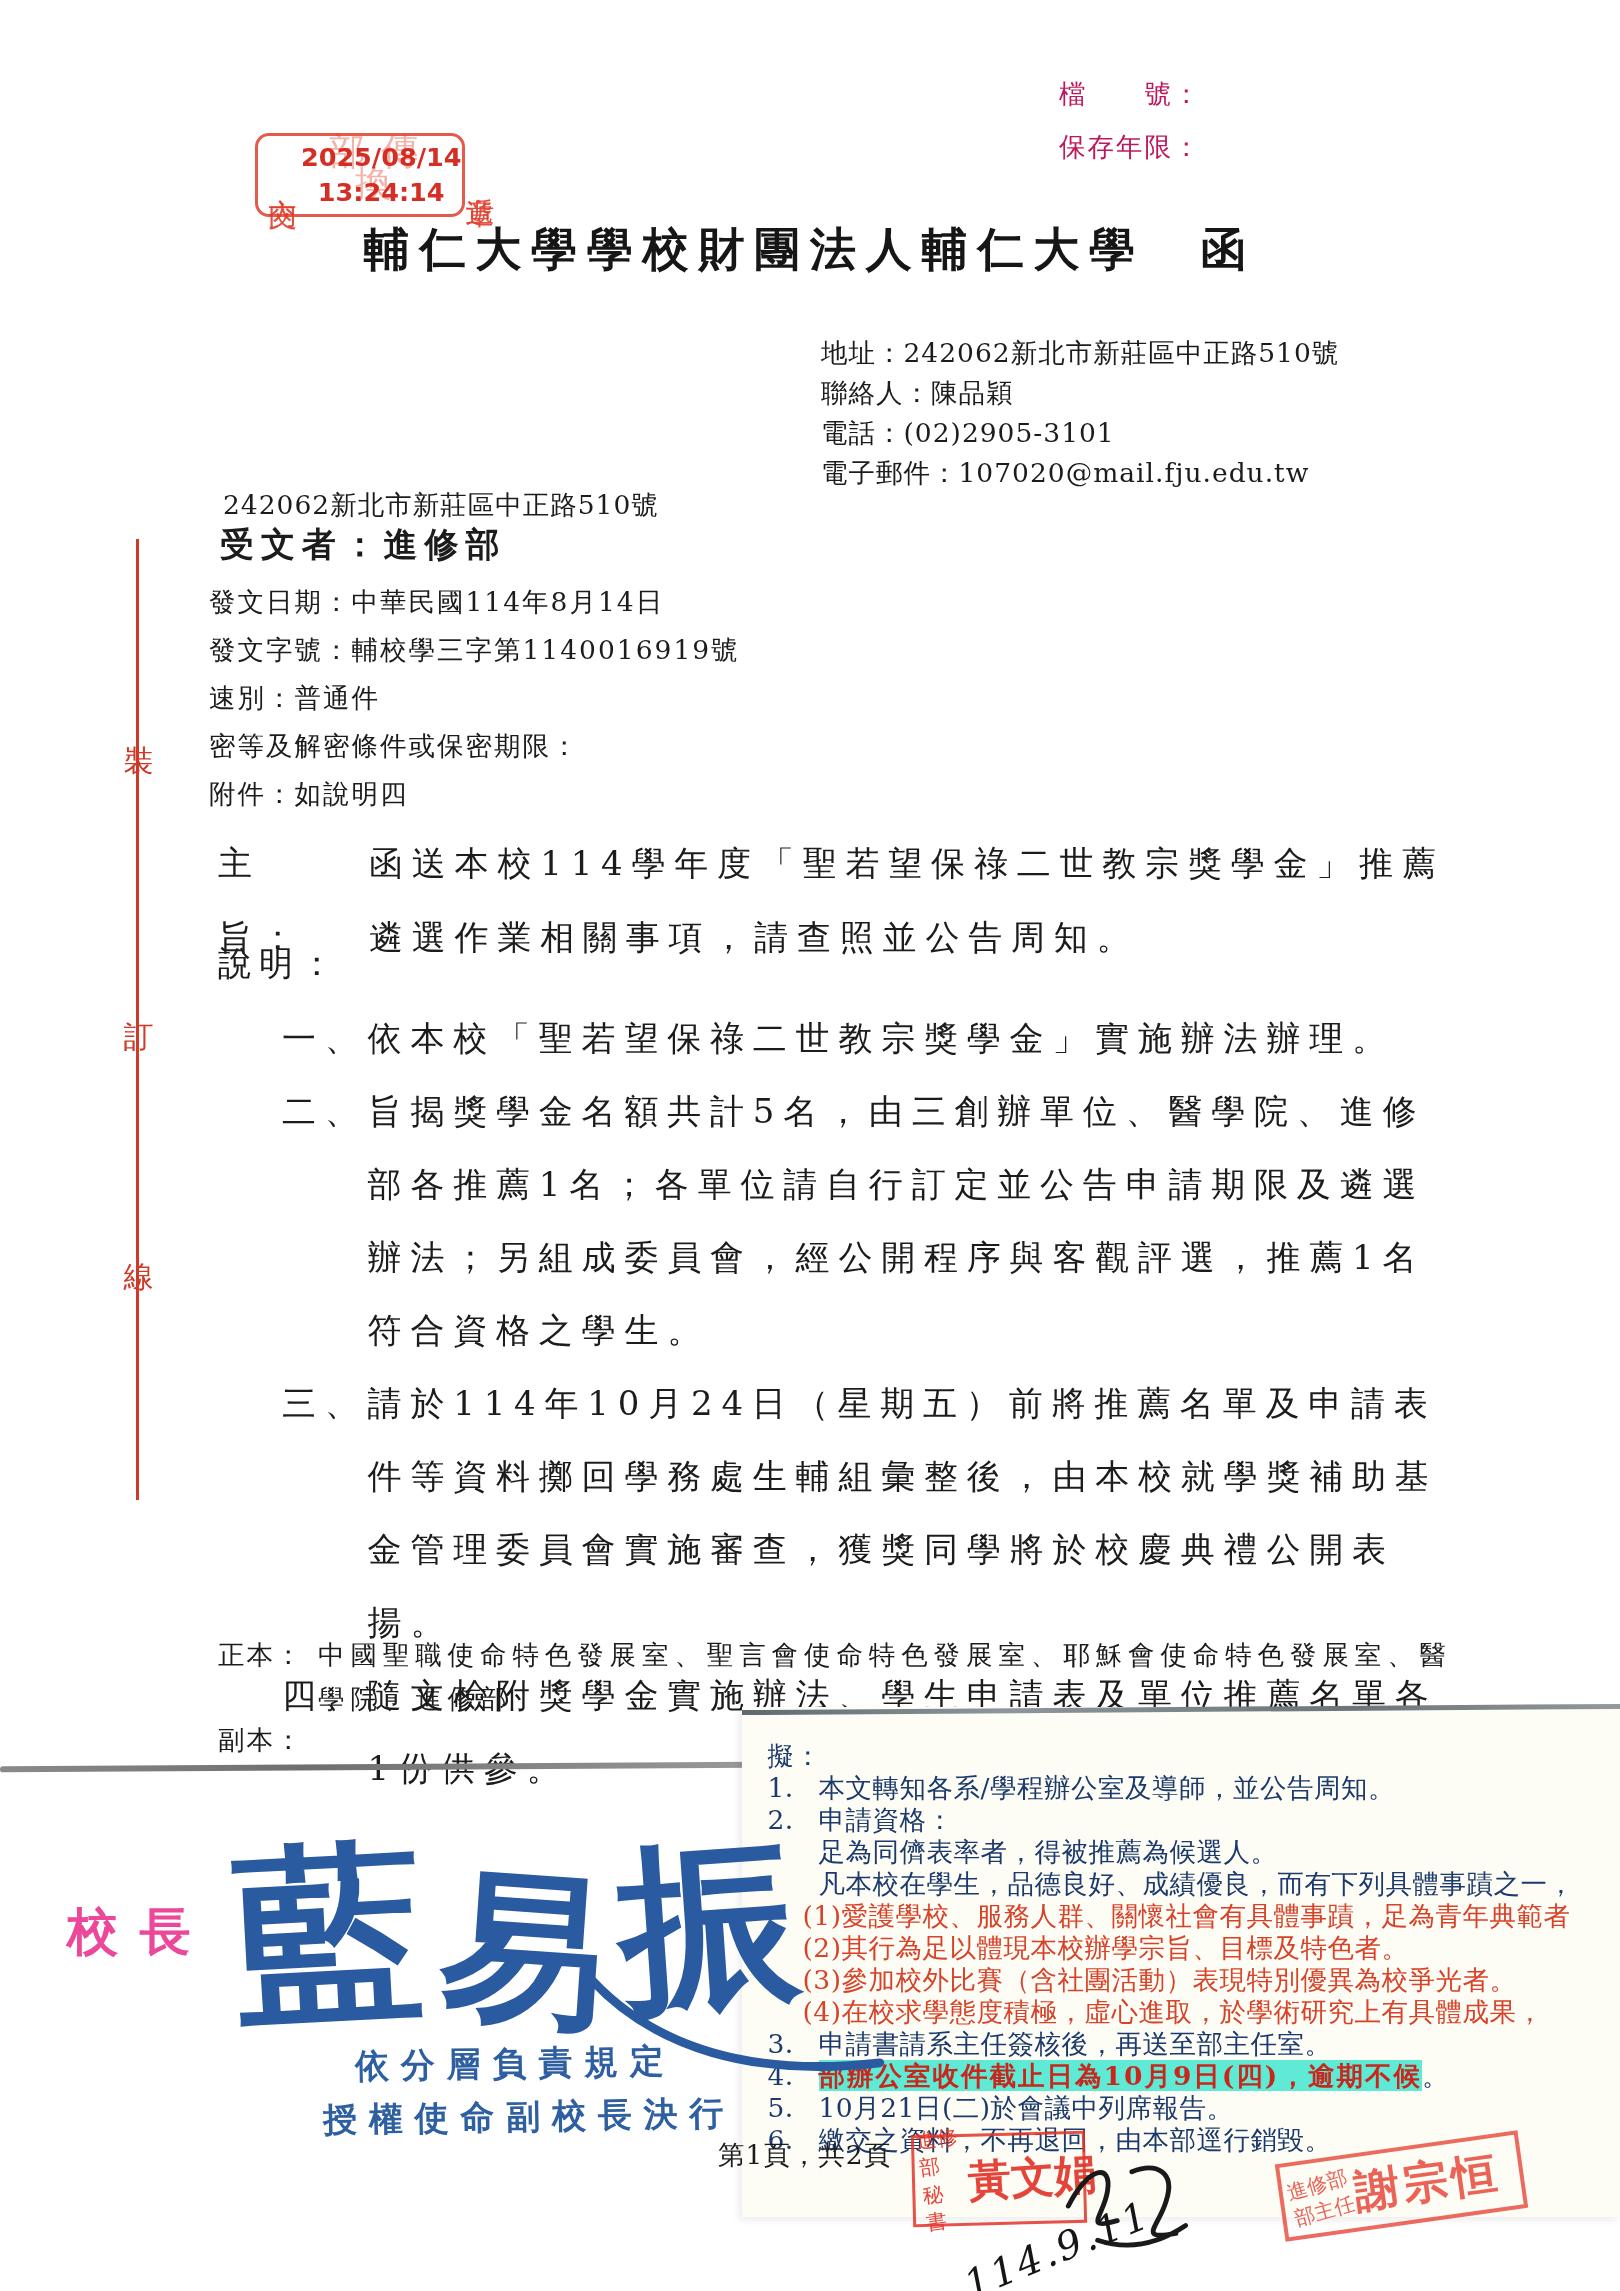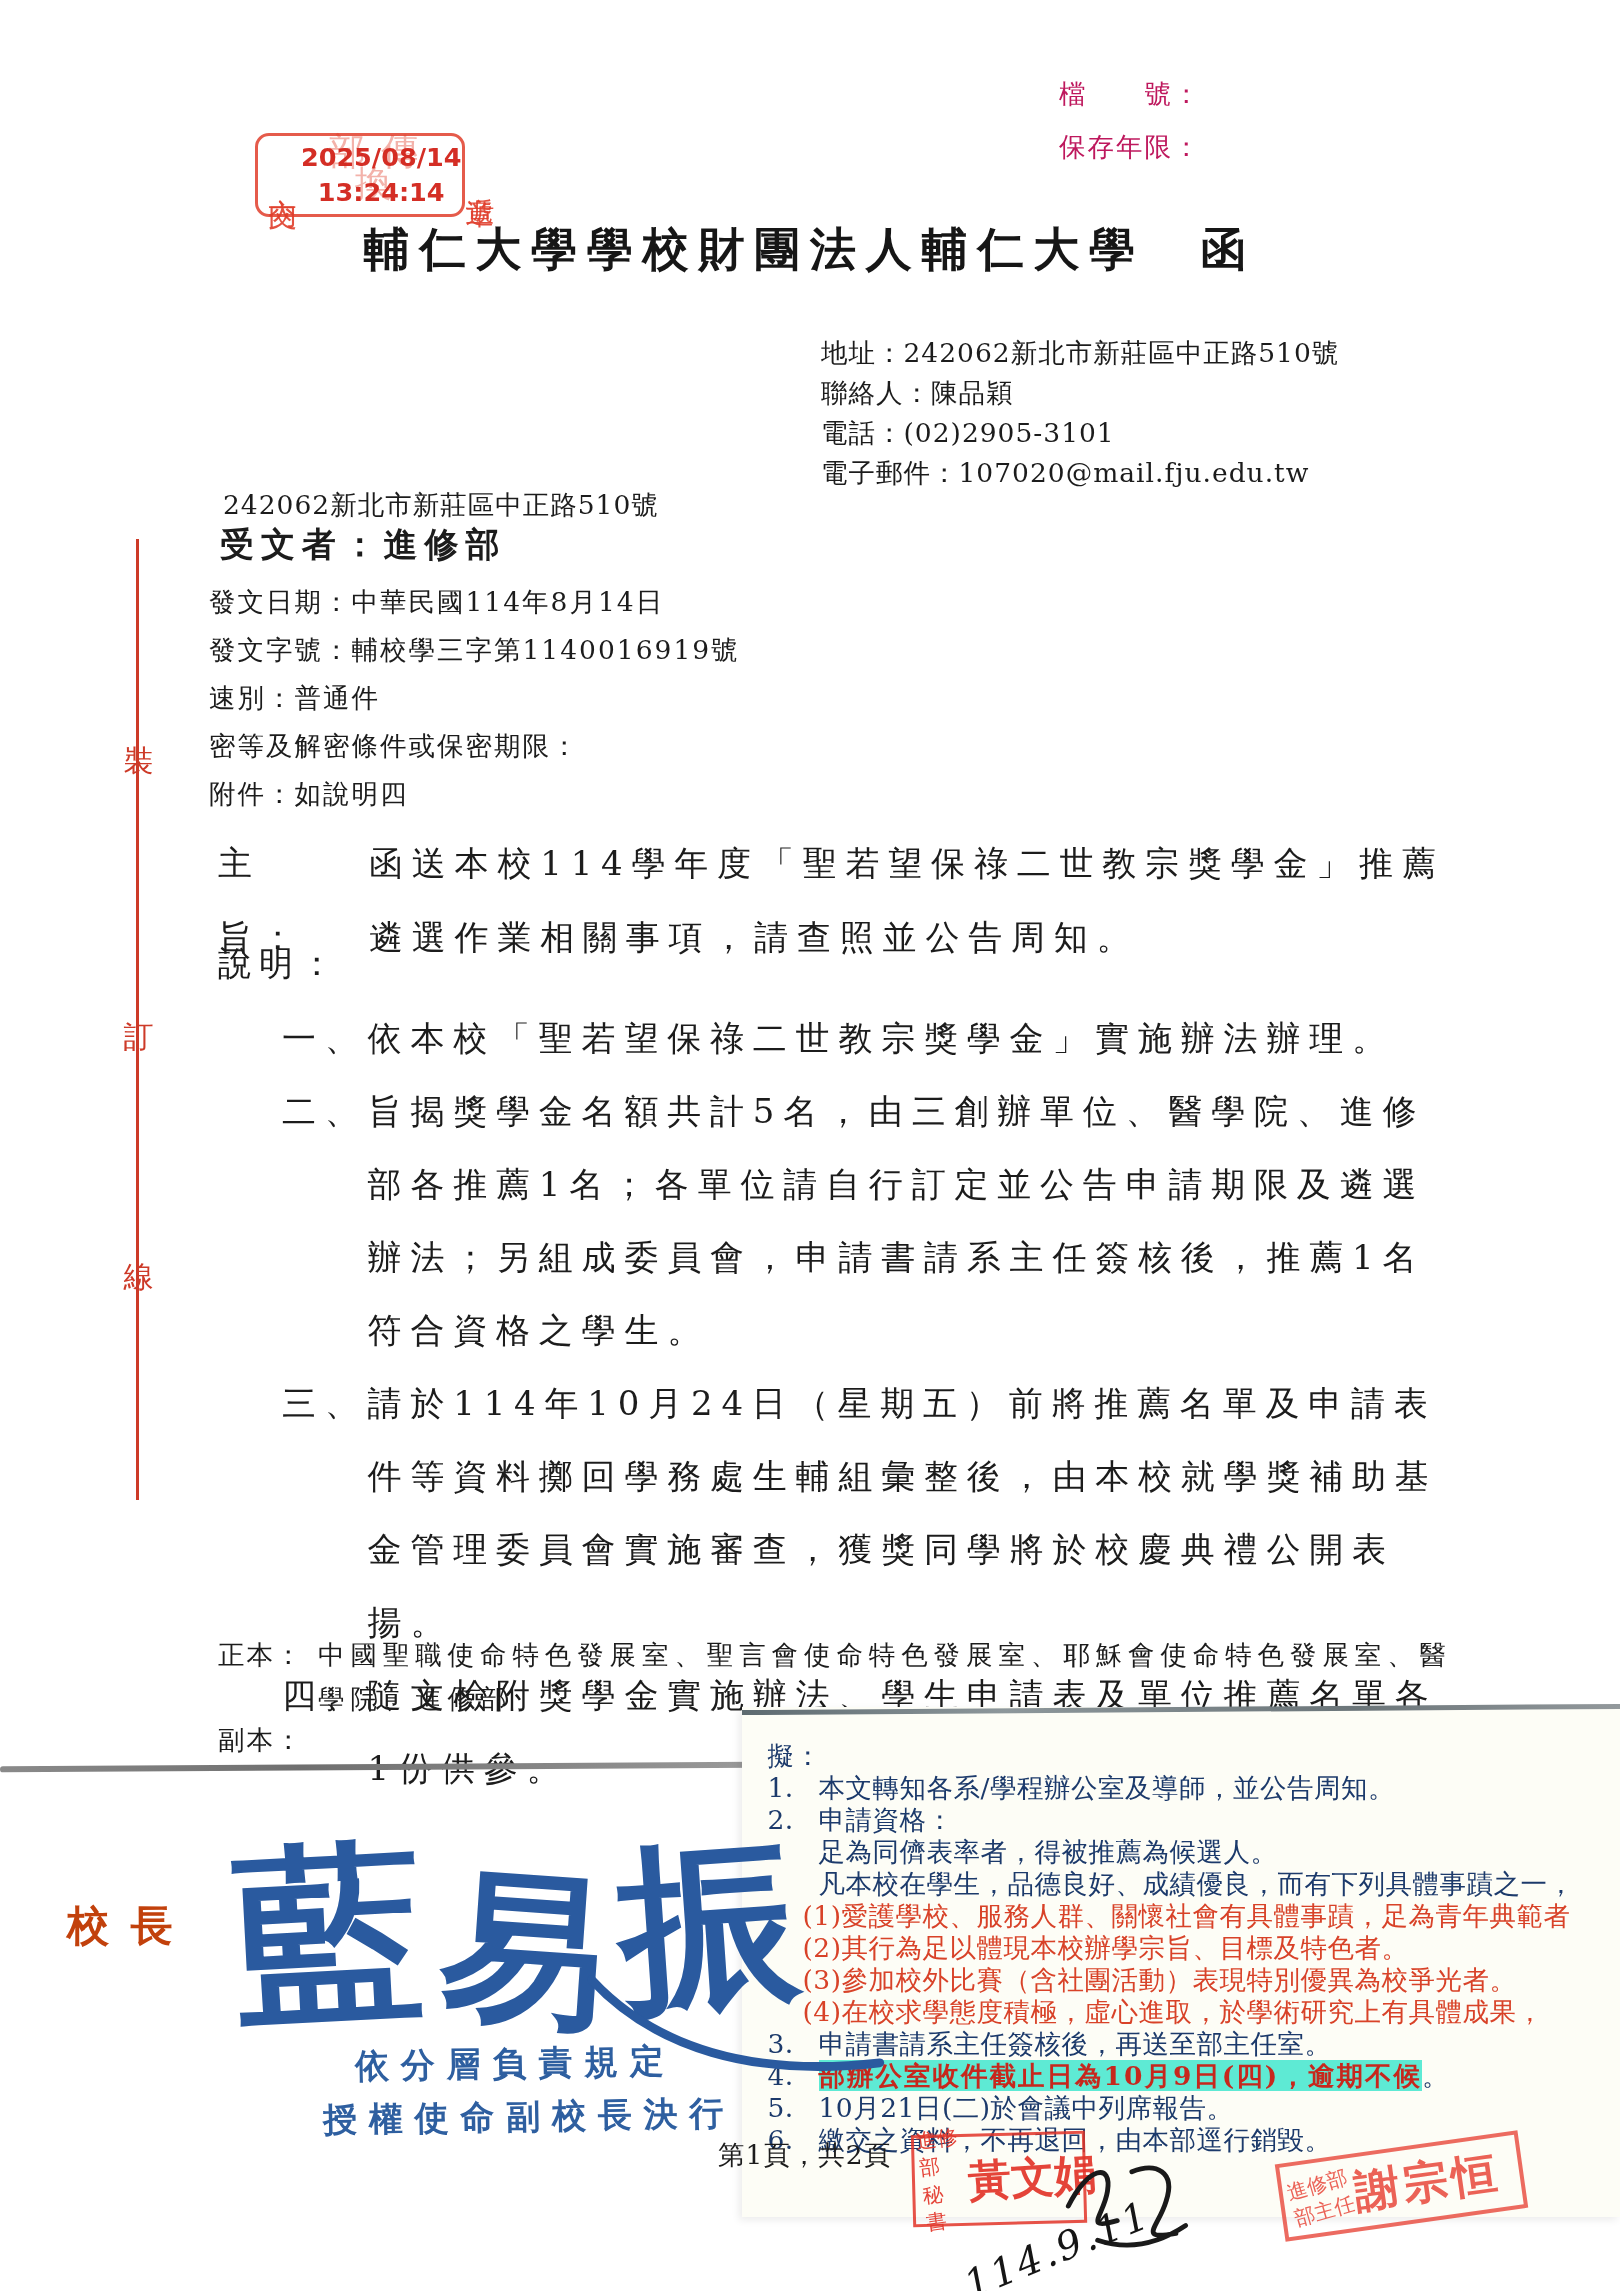--- a/index.html
+++ b/index.html
@@ -73,21 +73,21 @@
     font-size:26.5px;line-height:32px;color:#1c3a6b;letter-spacing:0.5px;}
   .nrow{display:flex;}
   .nrow .nno{flex:0 0 51px;}
   .nind1{padding-left:51px;}
   .nind2{padding-left:35px;}
   .nind3{padding-left:86px;}
   .red{color:#d84228;}
   .hl{background:#5eead4;color:#c7271d;font-weight:bold;letter-spacing:2px;}
 
   
-  .sig-title{left:67px;top:1898px;font-size:42px;color:#c2410c;letter-spacing:21.6px;font-weight:600;}
+  .sig-title{left:67px;top:1898px;font-size:51px;color:#ec4899;letter-spacing:21.6px;font-weight:600;}
   .sig-name{left:235px;top:1772px;color:#2a5a9f;font-weight:bold;}
   .sig-name span{position:absolute;display:block;}
   .sig-c1{left:0;top:39px;font-size:188px;transform:rotate(-3deg);}
   .sig-c2{left:206px;top:69px;font-size:165px;transform:rotate(4deg);}
   .sig-c3{left:384px;top:35px;font-size:180px;transform:rotate(-4deg);}
   .sig-tail{left:586px;top:1970px;}
   .delegation{color:#2e5fa0;font-size:34px;letter-spacing:11.8px;font-weight:600;transform:rotate(-1deg);}
 
   
   .pagenum{left:718px;top:2137px;font-size:26.5px;letter-spacing:1px;}
@@ -154,21 +154,21 @@
   </div>
 
   <div class="abs desc-label">說明：</div>
   <div class="abs items">
     <div class="item">
       <div class="no">一、</div>
       <div class="txt">依本校「聖若望保祿二世教宗獎學金」實施辦法辦理。</div>
     </div>
     <div class="item">
       <div class="no">二、</div>
-      <div class="txt">旨揭獎學金名額共計5名，由三創辦單位、醫學院、進修部各推薦1名；各單位請自行訂定並公告申請期限及遴選辦法；另組成委員會，申請書請系主任簽核後，推薦1名符合資格之學生。</div>
+      <div class="txt">旨揭獎學金名額共計5名，由三創辦單位、醫學院、進修部各推薦1名；各單位請自行訂定並公告申請期限及遴選辦法；另組成委員會，經公開程序與客觀評選，推薦1名符合資格之學生。</div>
     </div>
     <div class="item">
       <div class="no">三、</div>
       <div class="txt">請於114年10月24日（星期五）前將推薦名單及申請表件等資料擲回學務處生輔組彙整後，由本校就學獎補助基金管理委員會實施審查，獲獎同學將於校慶典禮公開表揚。</div>
     </div>
     <div class="item">
       <div class="no">四、</div>
       <div class="txt">隨文檢附獎學金實施辦法、學生申請表及單位推薦名單各1份供參。</div>
     </div>
   </div>

